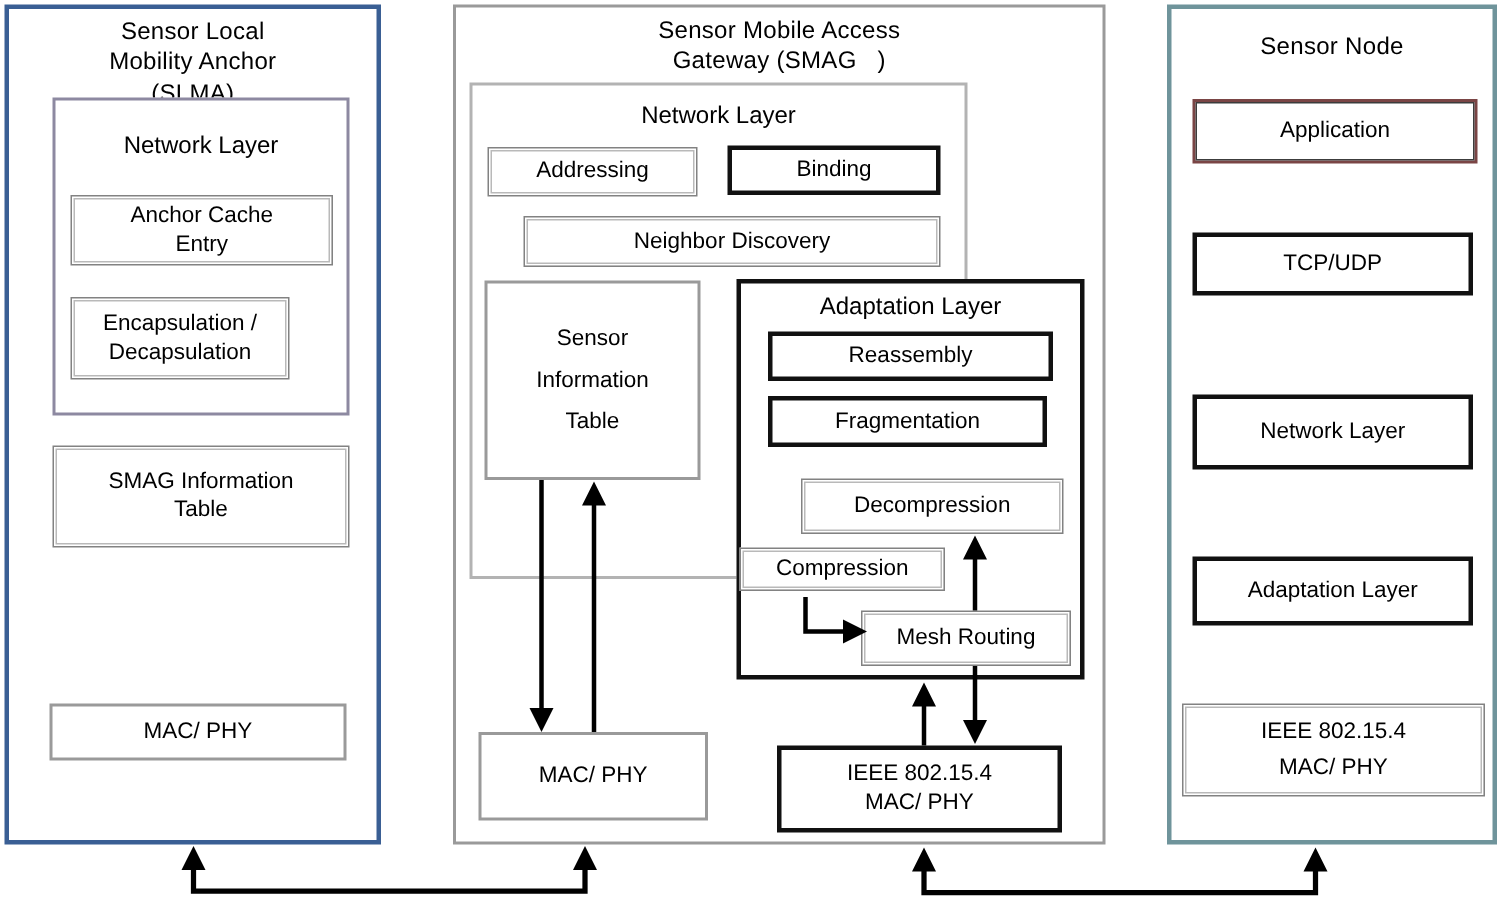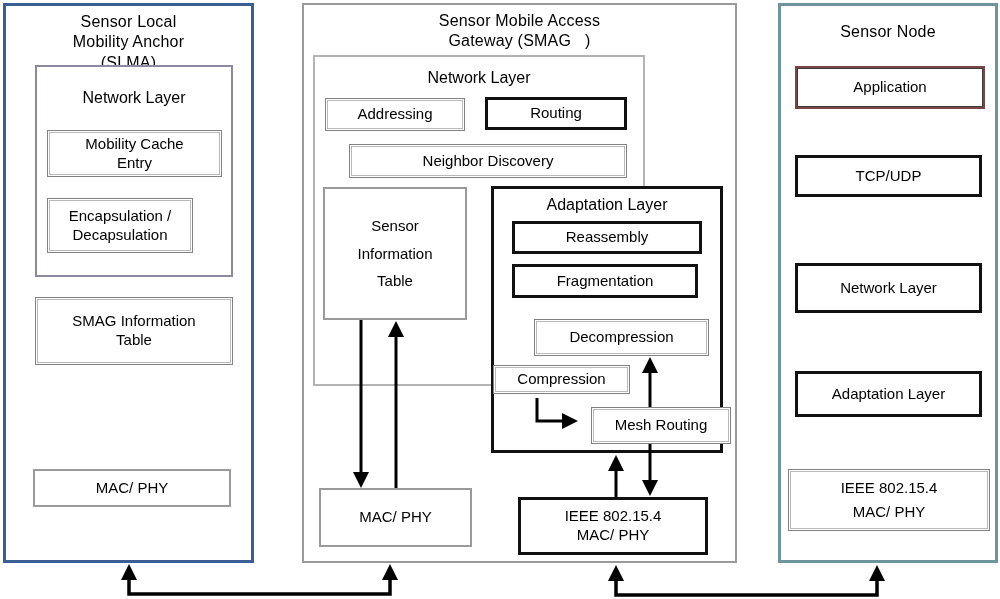--- a/index.html
+++ b/index.html
@@ -36,53 +36,53 @@
 
 <div id="canvas">
 
   <div class="panel b-blue" style="left:3px;top:3px;width:251px;height:560px;">
     <div class="panel-title">Sensor Local
 Mobility Anchor
 (SLMA)</div>
 
     <div class="group b-purple" style="left:29px;top:59px;width:198px;height:212px;">
       <div class="group-label" style="margin-top:22px;">Network Layer</div>
-      <div class="box b-dbl" style="left:10px;top:63px;width:175px;height:47px;">Mobility Cache
+      <div class="box b-dbl" style="left:10px;top:63px;width:175px;height:47px;">Anchor Cache
 Entry</div>
       <div class="box b-dbl" style="left:10px;top:131px;width:146px;height:55px;">Encapsulation /
 Decapsulation</div>
     </div>
 
     <div class="box b-dbl" style="left:29px;top:291px;width:198px;height:68px;">SMAG Information
 Table</div>
 
     <div class="box b-gray" style="left:27px;top:463px;width:198px;height:38px;">MAC/ PHY</div>
   </div>
 
   <div class="panel b-outer" style="left:302px;top:3px;width:435px;height:560px;">
     <div class="panel-title">Sensor Mobile Access
 Gateway (SMAG&nbsp;&nbsp;&nbsp;)</div>
 
     <div class="group b-thin" style="left:9px;top:50px;width:332px;height:331px;">
       <div class="group-label" style="margin-top:12px;">Network Layer</div>
       <div class="box b-dbl" style="left:10px;top:41px;width:140px;height:33px;">Addressing</div>
-      <div class="box b-black" style="left:170px;top:40px;width:142px;height:33px;">Routing</div>
+      <div class="box b-black" style="left:170px;top:40px;width:142px;height:33px;">Binding</div>
       <div class="box b-dbl" style="left:34px;top:87px;width:278px;height:34px;">Neighbor Discovery</div>
       <div class="box b-gray" style="left:8px;top:130px;width:144px;height:133px;line-height:1.85;">Sensor
 Information
 Table</div>
     </div>
 
     <div class="group b-black" style="left:187px;top:181px;width:232px;height:267px;">
       <div class="group-label" style="margin-top:7px;">Adaptation Layer</div>
       <div class="box b-black" style="left:18px;top:32px;width:190px;height:33px;">Reassembly</div>
       <div class="box b-black" style="left:18px;top:75px;width:186px;height:34px;">Fragmentation</div>
       <div class="box b-dbl" style="left:40px;top:130px;width:175px;height:37px;">Decompression</div>
       <div class="box b-dbl" style="left:-1px;top:176px;width:137px;height:29px;">Compression</div>
-      <div class="box b-dbl" style="left:97px;top:218px;width:140px;height:37px;">Mesh Routing</div>
+      <div class="box b-dbl" style="left:80px;top:218px;width:140px;height:37px;">Mesh Routing</div>
     </div>
 
     <div class="box b-gray" style="left:15px;top:483px;width:153px;height:59px;">MAC/ PHY</div>
 
     <div class="box b-black" style="left:214px;top:492px;width:190px;height:58px;">IEEE 802.15.4
 MAC/ PHY</div>
   </div>
 
   <div class="panel b-teal" style="left:778px;top:3px;width:220px;height:560px;">
     <div class="panel-title" style="padding-top:16px;">Sensor Node</div>

